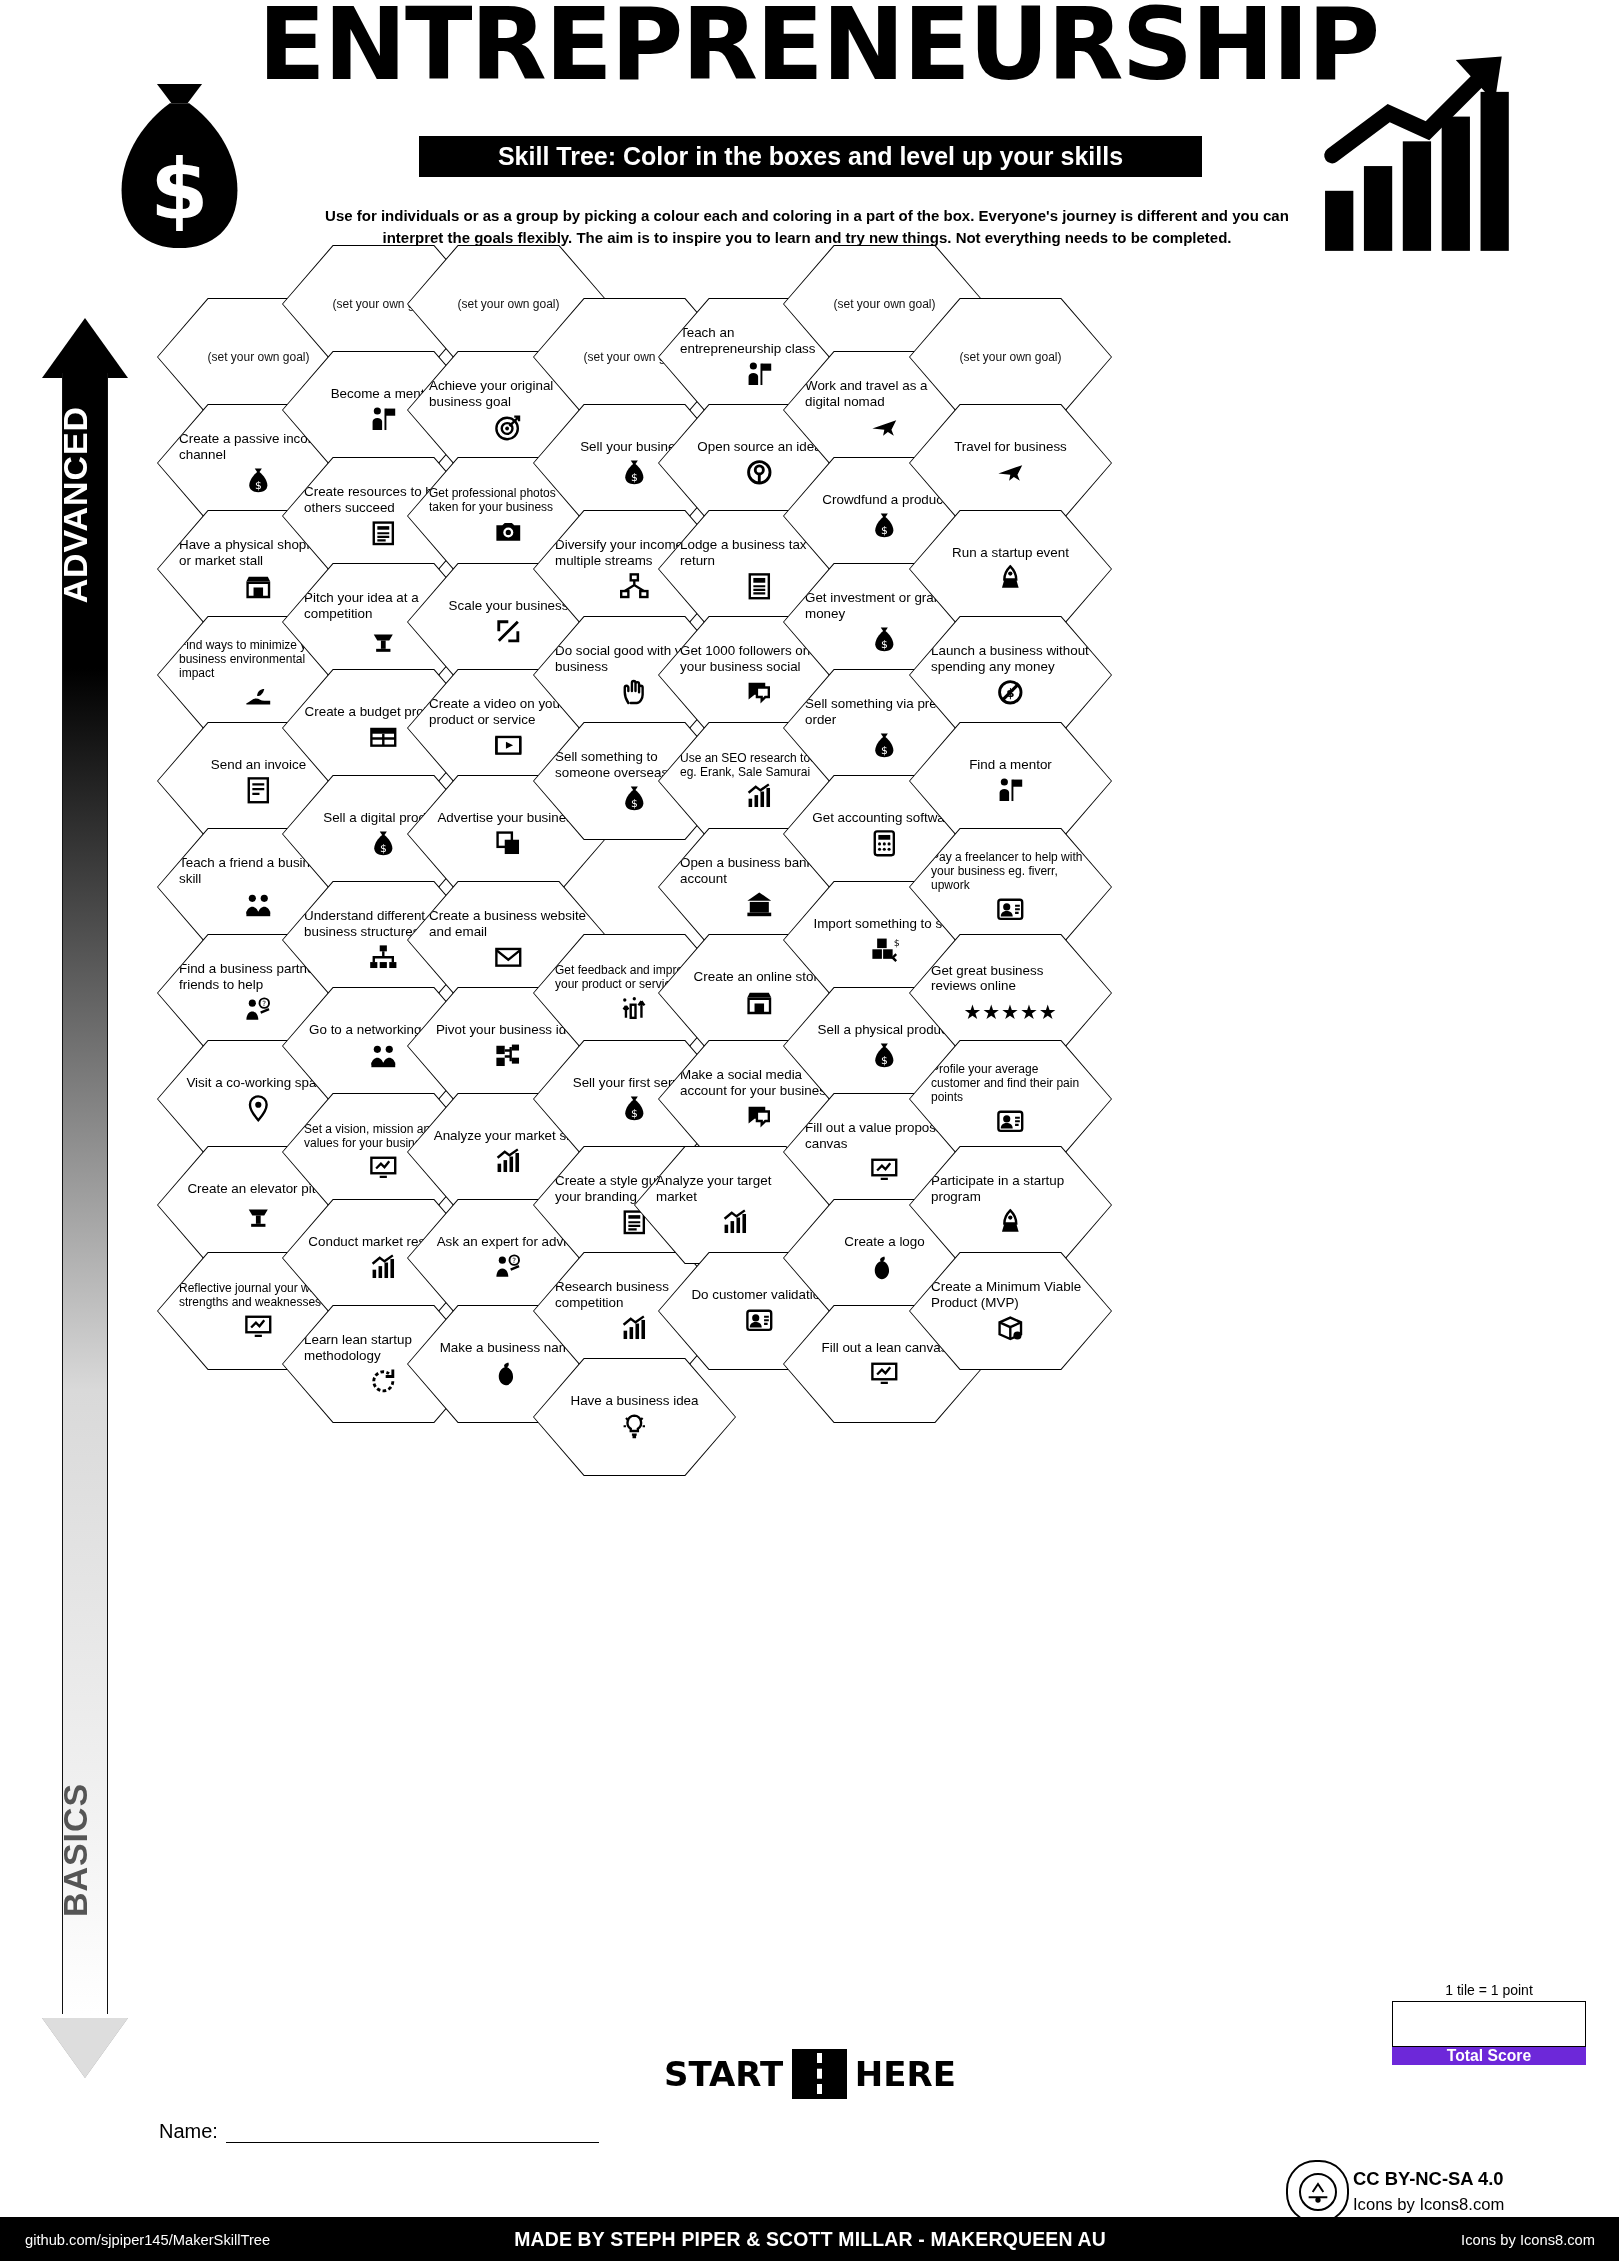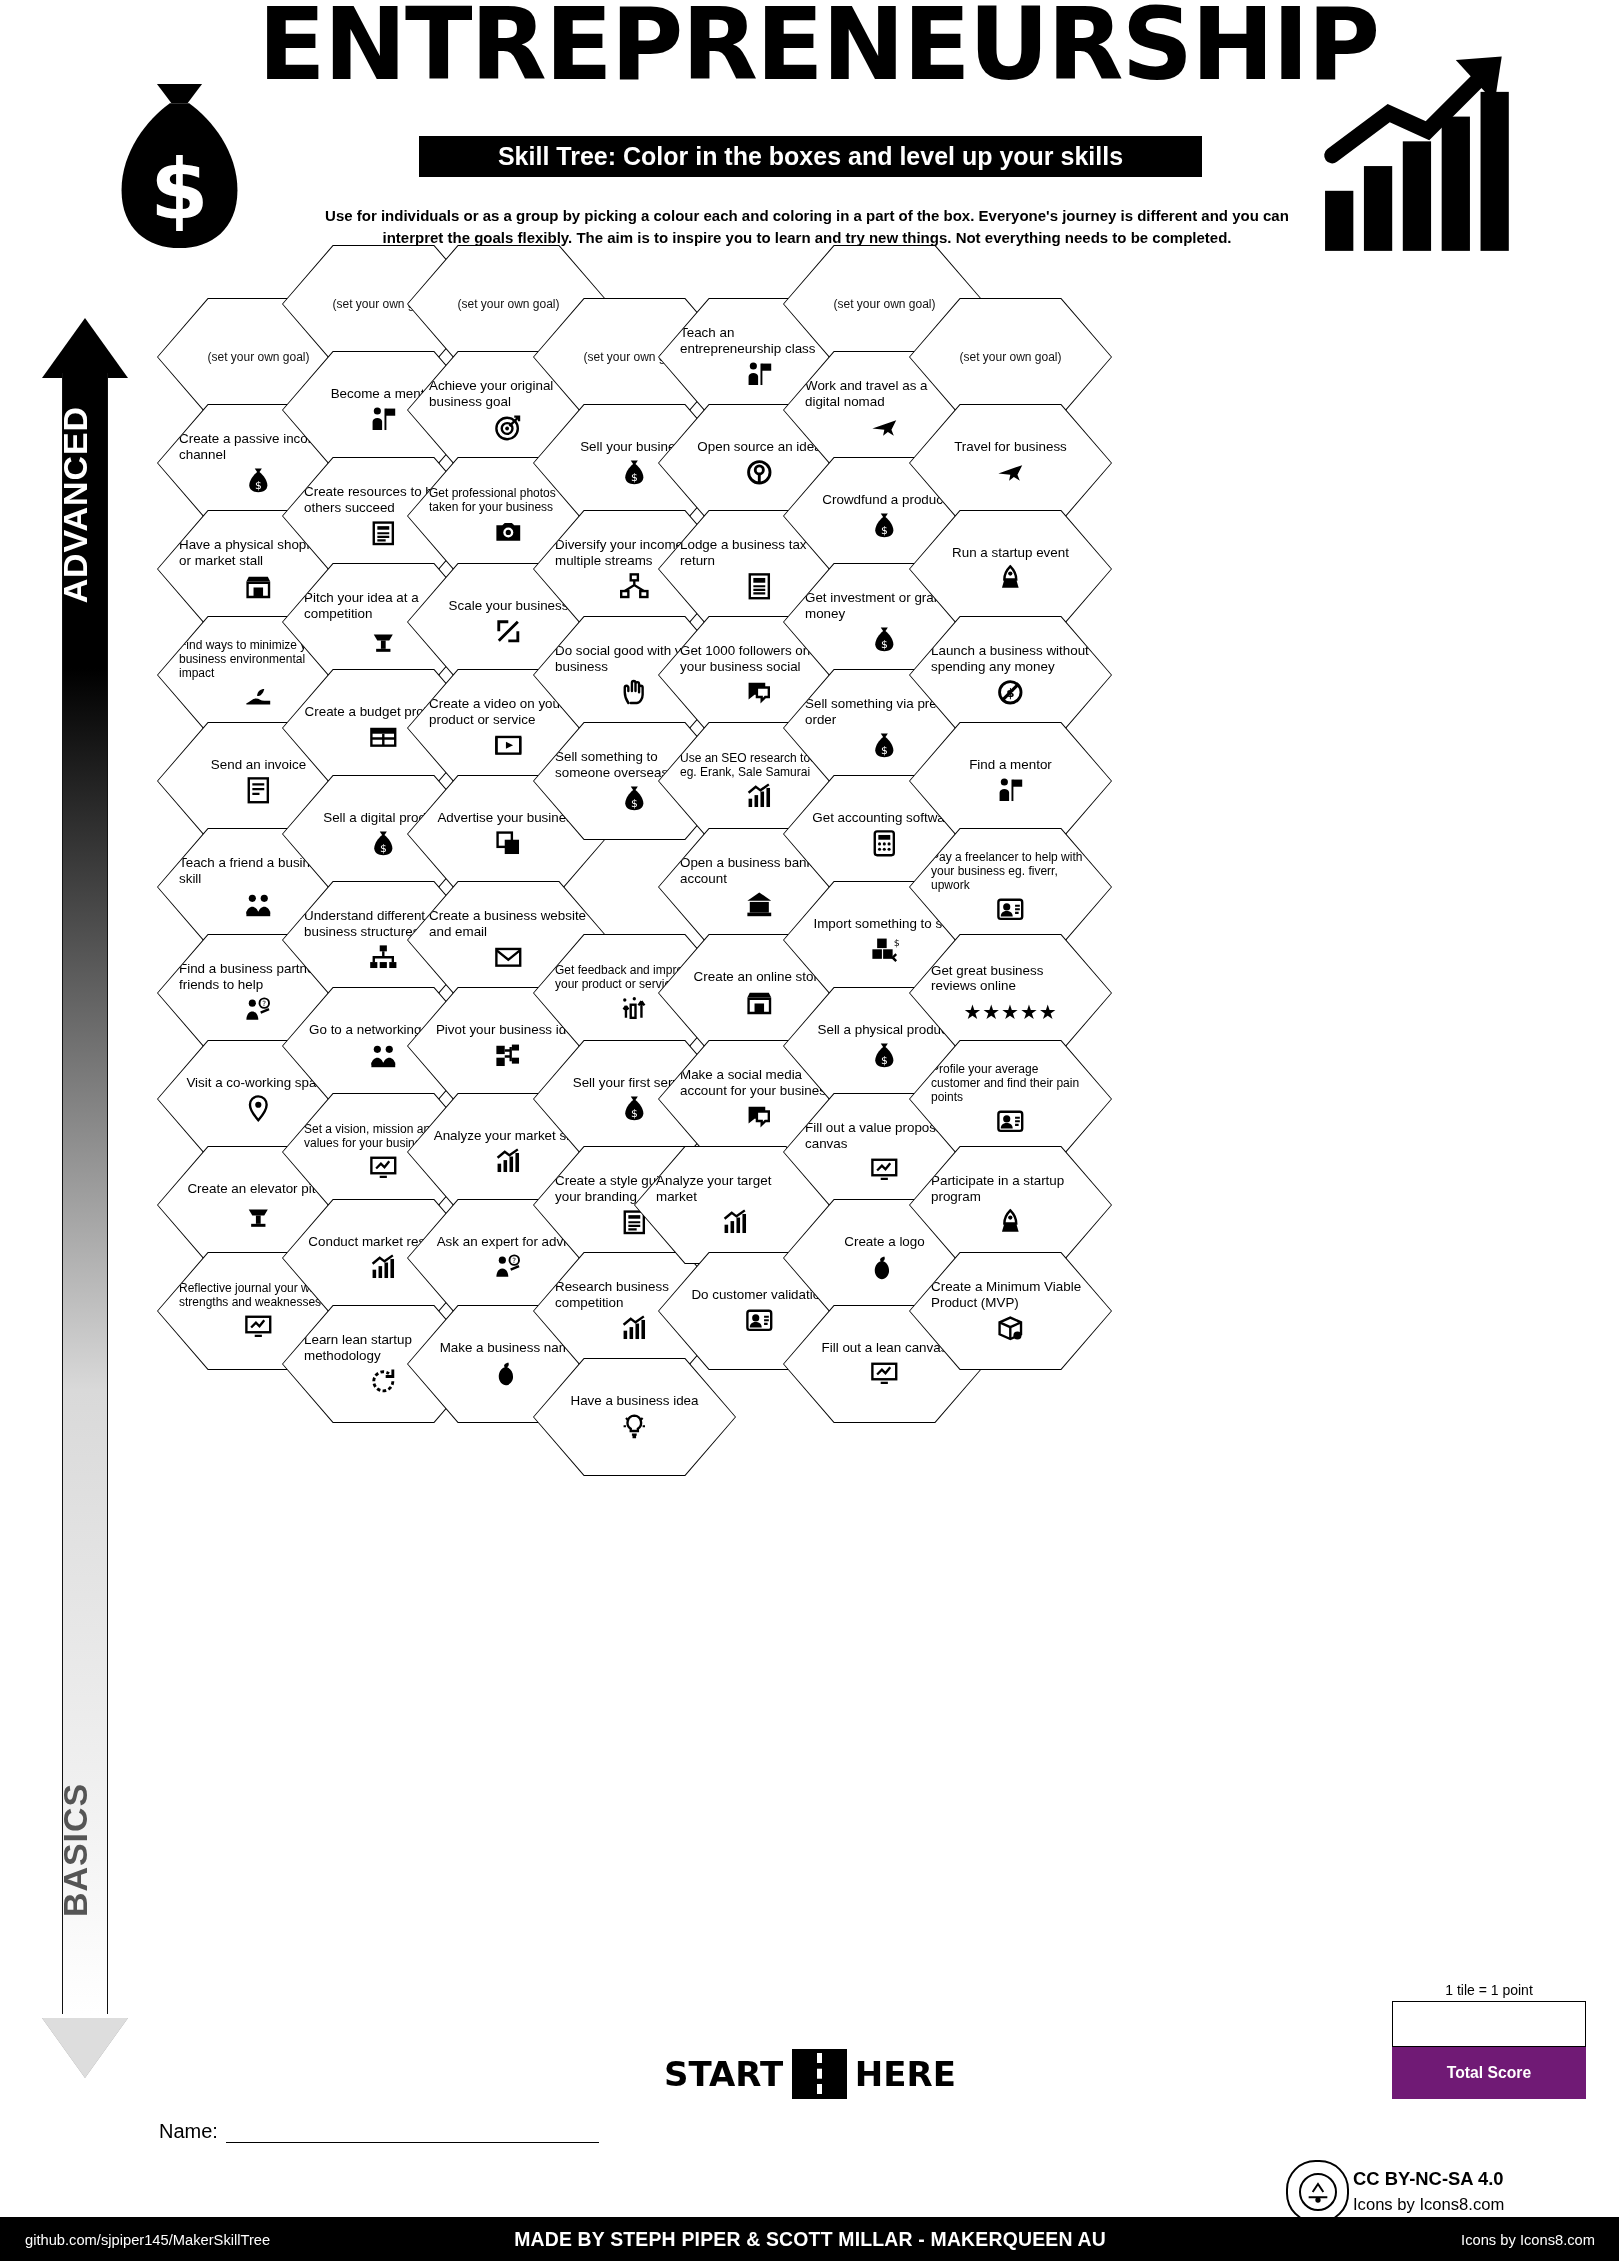--- a/index.html
+++ b/index.html
@@ -74,21 +74,21 @@
   
   #start{position:absolute;left:664px;top:2046px;width:359px;height:55px;display:flex;align-items:center;gap:8.3px;}
   #start .word{font-size:34px;font-weight:bold;font-family:"DejaVu Sans",sans-serif;}
   #road{width:55px;height:50px;background:#000;position:relative;}
   #road:before{content:"";position:absolute;left:25px;top:4.6px;width:5.5px;height:10px;background:#fff;box-shadow:0 15.7px 0 #fff,0 31px 0 #fff;}
 
   
   #score{position:absolute;left:1392px;top:1982px;width:194px;height:92px;}
   #score .tilenote{font-size:14px;text-align:center;margin-bottom:2.8px;}
   #score .box{border:1.8px solid #000;height:44px;background:#fff;}
-  #score .total{background:#701a75;color:#fff;text-align:center;font-size:15.7px;font-weight:bold;padding:17px 0;}
+  #score .total{background:#6d28d9;color:#fff;text-align:center;font-size:15.7px;font-weight:bold;padding:0 0;}
 
   
   #nameline{position:absolute;left:159px;top:2120px;font-size:20px;display:flex;align-items:flex-end;gap:8.3px;}
   #nameline .rule{display:inline-block;width:373px;border-bottom:1.8px solid #000;height:4.6px;}
 
   
   #cc{position:absolute;left:1286px;top:2157px;width:323px;height:69px;display:flex;align-items:center;gap:4px;}
   #cc .badge{width:59px;height:59px;border-radius:29.5px;border:2.3px solid #000;display:flex;align-items:center;justify-content:center;font-size:27px;}
   #cc .lines{font-size:16.6px;line-height:1.5;}
   #cc .lic{font-weight:bold;font-size:18.4px;}

